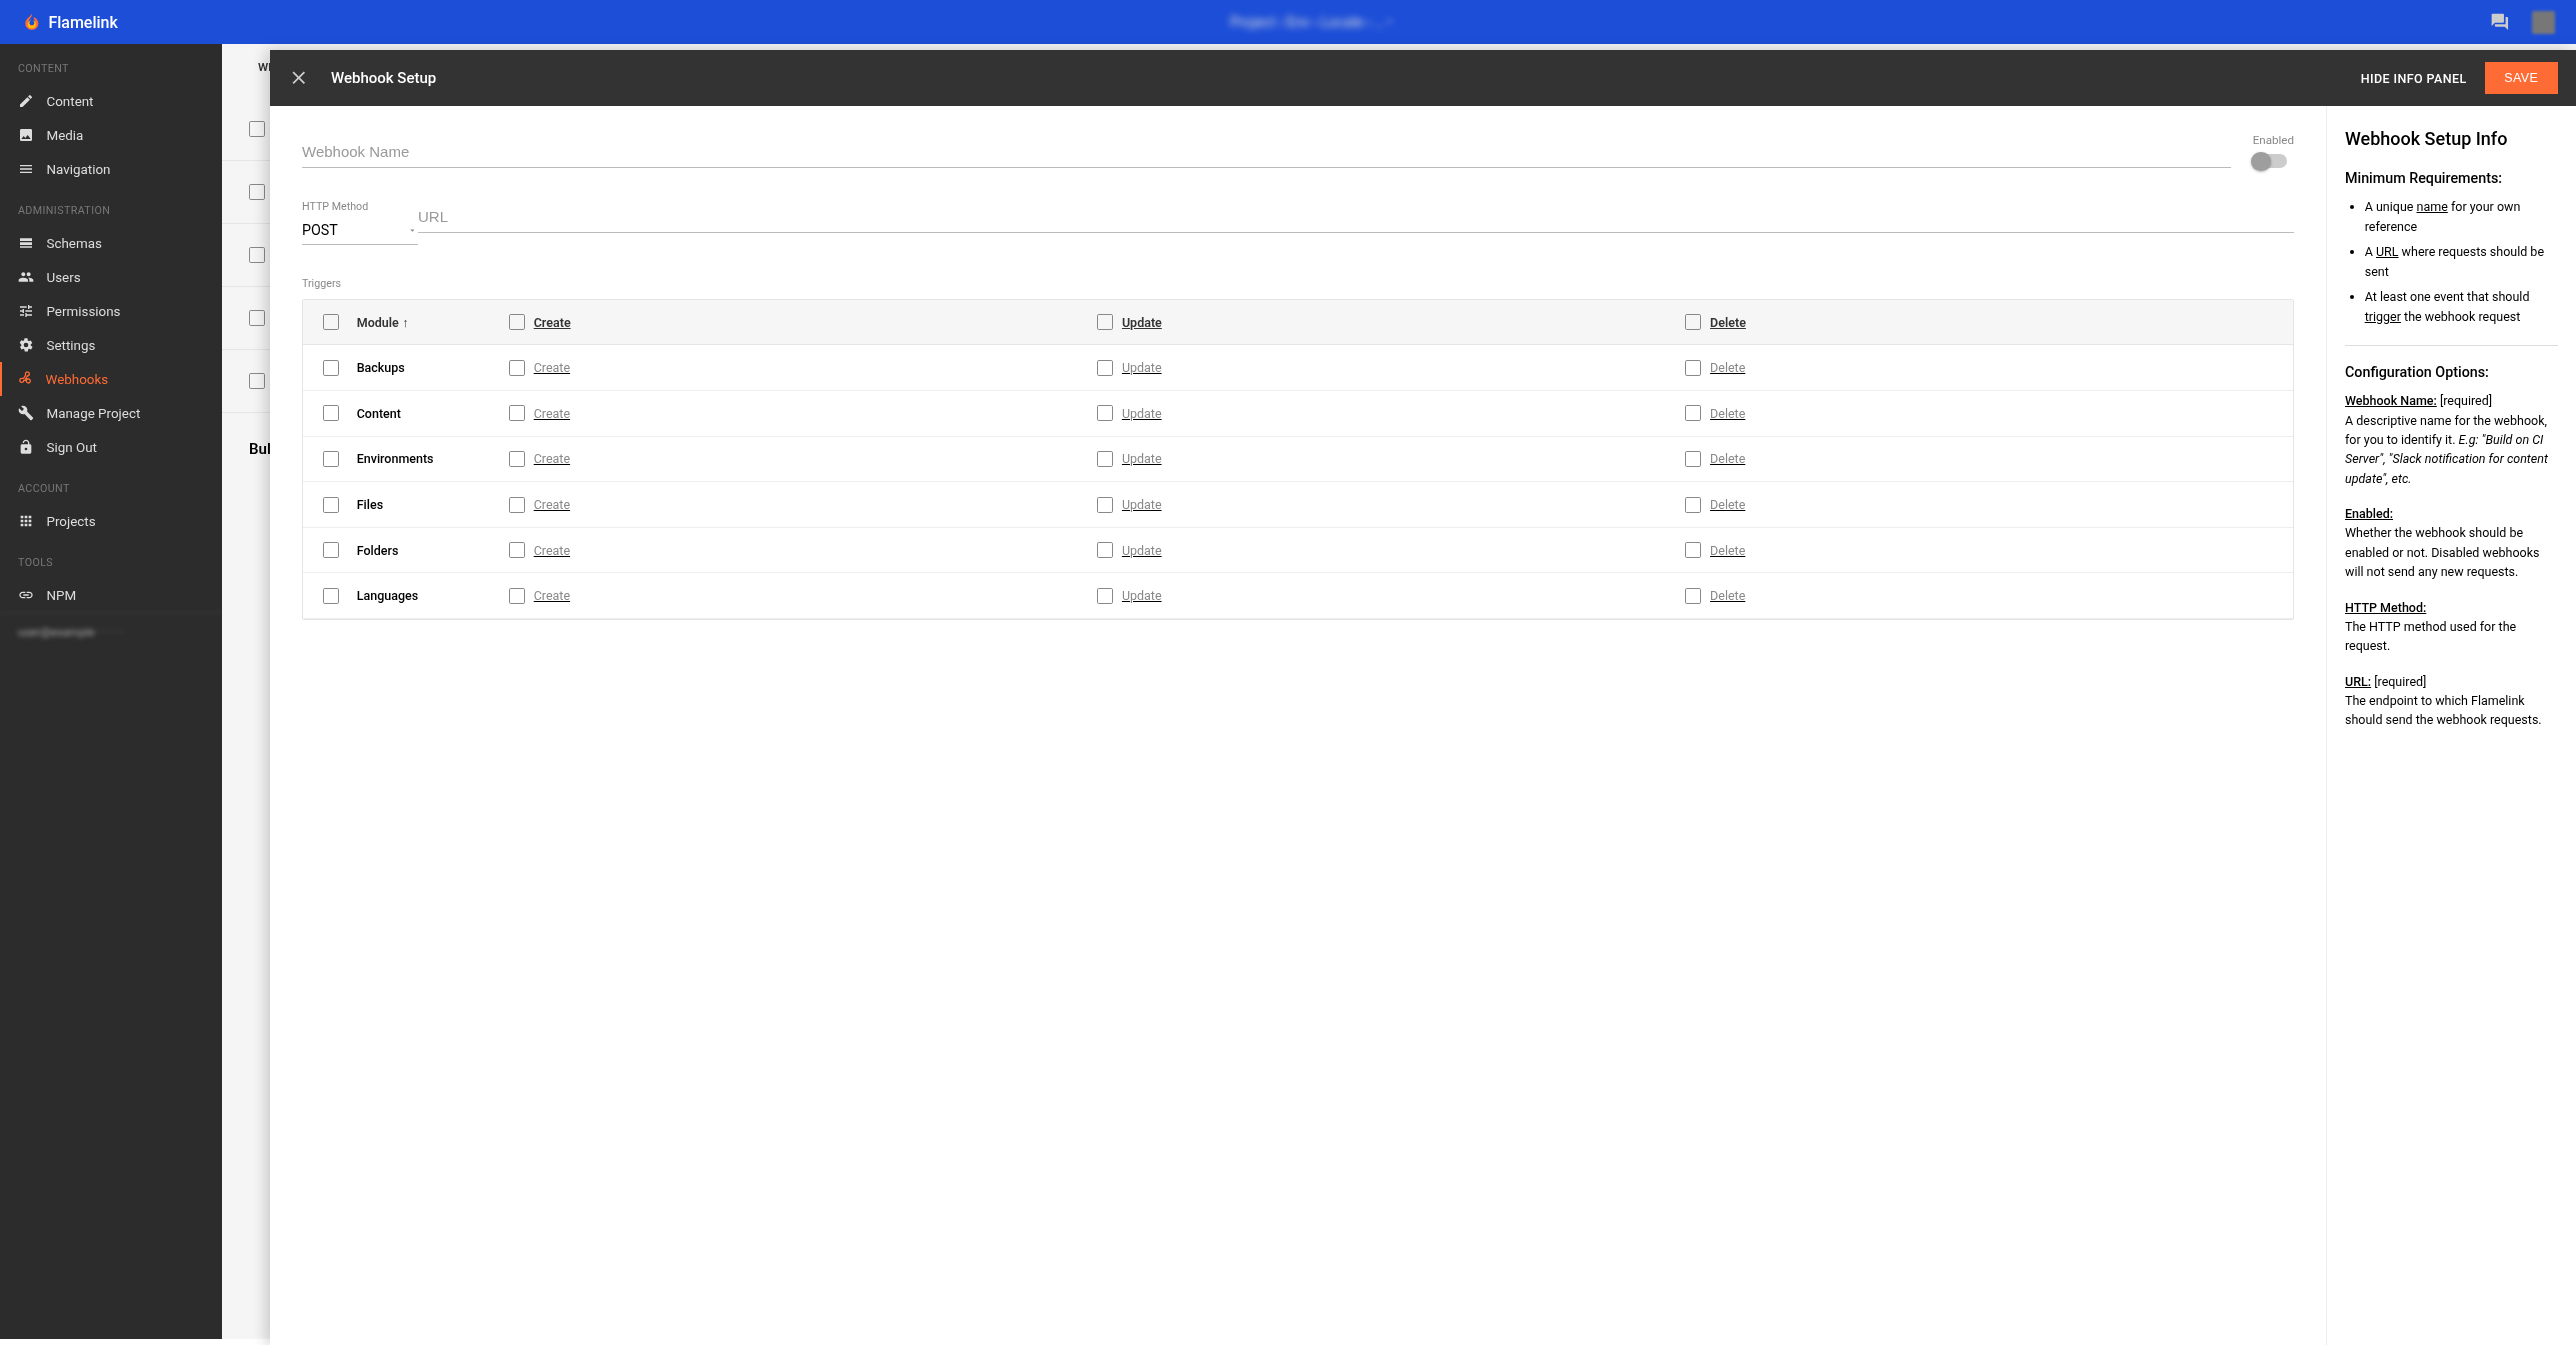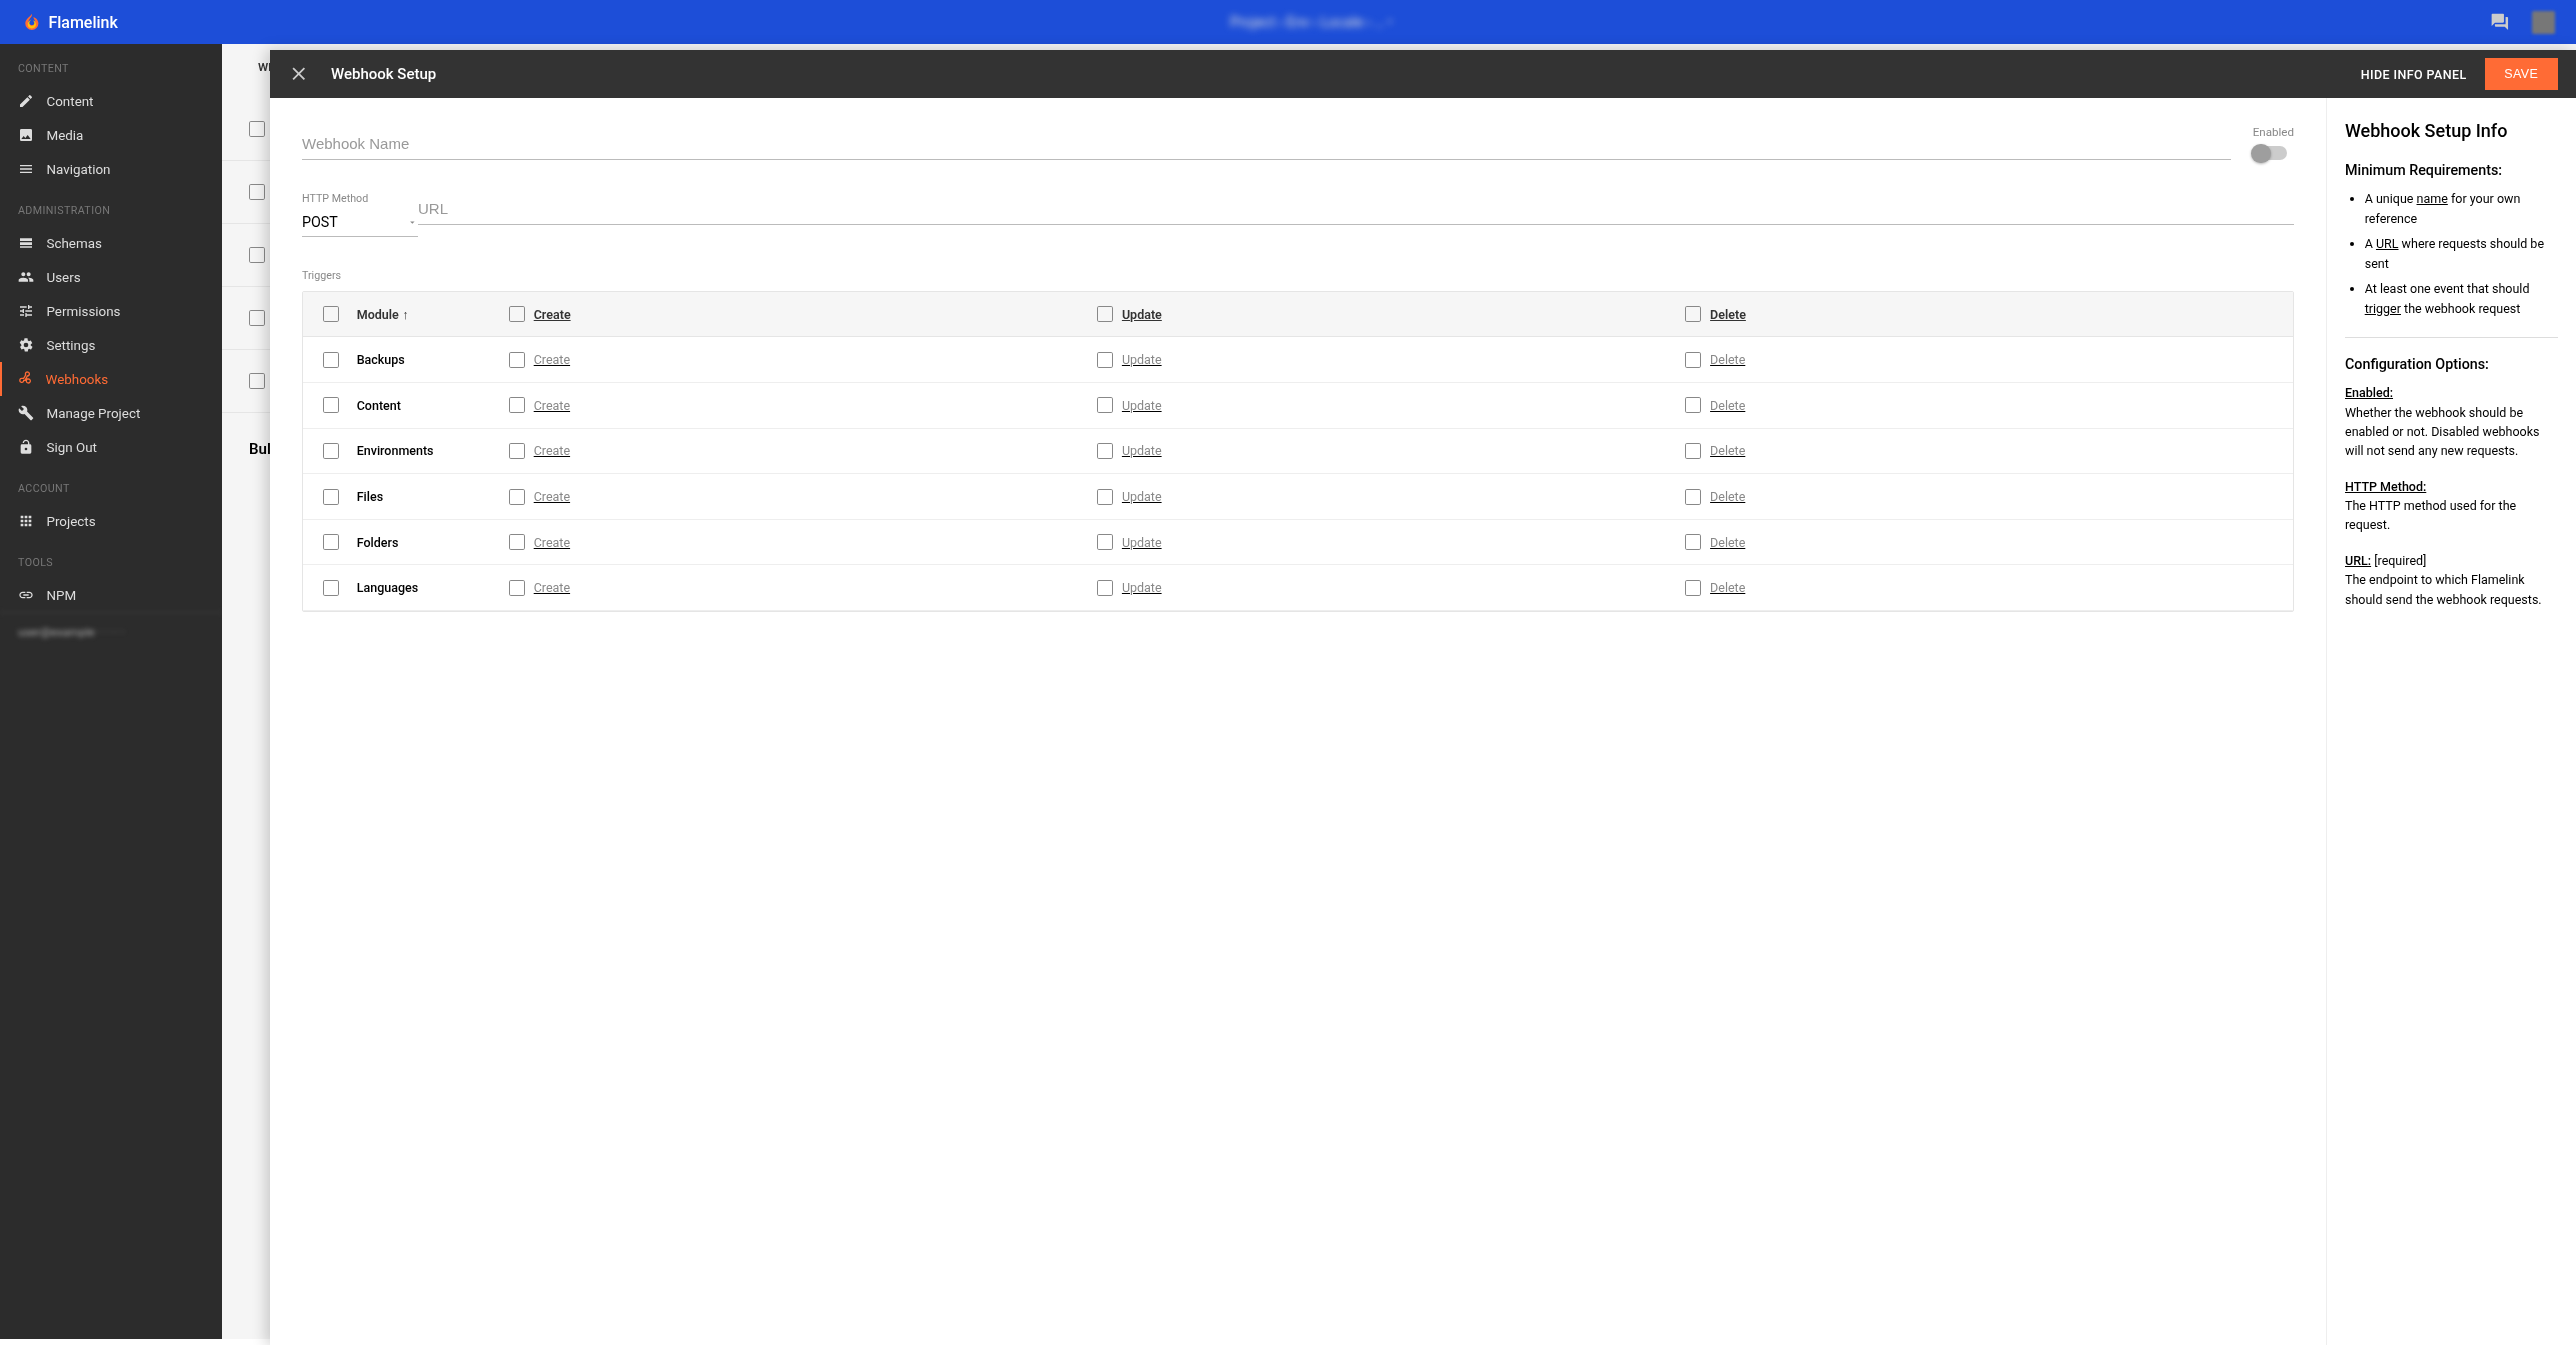--- a/index.html
+++ b/index.html
@@ -28,21 +28,21 @@
   
   .bg-content { flex: 1; background: #f5f5f5; position: relative; overflow: hidden; }
   .bg-tab { position: absolute; top: 0; left: 27px; font-size: 11.6px; font-weight: 600; color: #333; padding: 16px 9px; }
   .bg-list { margin-top: 54px; }
   .bg-row { height: 63px; border-bottom: 0.9px solid #e5e5e5; display: flex; align-items: center; padding-left: 27px; }
   .bg-cb { width: 16px; height: 16px; border: 1.8px solid #888; border-radius: 1.8px; }
   .bg-bulk { padding: 27px; font-weight: 600; font-size: 15px; }
 
   
   .modal { position: absolute; top: 50px; left: 270px; right: 0; bottom: 0; display: flex; flex-direction: column; background: #fff; box-shadow: -3.6px 0 14.3px rgba(0,0,0,0.2); }
-  .modal-header { height: 48px; background: #333; color: #fff; display: flex; align-items: center; padding: 0 18px; }
+  .modal-header { height: 56px; background: #333; color: #fff; display: flex; align-items: center; padding: 0 18px; }
   .close-btn { width: 21.5px; height: 21.5px; color: #ccc; cursor: pointer; margin-right: 21.5px; }
   .modal-title { font-size: 15px; font-weight: 500; flex: 1; }
   .hide-panel { font-size: 12.5px; font-weight: 500; letter-spacing: 0.4px; margin-right: 18px; cursor: pointer; }
   .save-btn { background: #ff6b35; color: #fff; border: none; padding: 9px 19.7px; font-size: 12.5px; font-weight: 500; letter-spacing: 0.4px; cursor: pointer; }
 
   .modal-body { flex: 1; display: flex; overflow: hidden; }
   .form-area { flex: 1; padding: 27px 32px; overflow-y: auto; }
   .info-panel { width: 250px; border-left: 0.9px solid #eee; padding: 21.5px 18px; overflow-y: auto; }
 
   
@@ -381,20 +381,21 @@
       <div class="info-title">Webhook Setup Info</div>
       <div class="info-sub">Minimum Requirements:</div>
       <ul id="req-list">
           <li>A unique <u>name</u> for your own reference</li>
           <li>A <u>URL</u> where requests should be sent</li>
           <li>At least one event that should <u>trigger</u> the webhook request</li>
         </ul>
       <hr class="hr">
       <div class="info-sub">Configuration Options:</div>
       <div id="opts-list">
+          <div class="opt-block"><u>Webhook Name:</u> [required]<br>A descriptive name for the webhook, for you to identify it. <i>E.g: "Build on CI Server", "Slack notification for content update", etc.</i></div>
           <div class="opt-block"><u>Enabled:</u><br>Whether the webhook should be enabled or not. Disabled webhooks will not send any new requests.</div>
           <div class="opt-block"><u>HTTP Method:</u><br>The HTTP method used for the request.</div>
           <div class="opt-block"><u>URL:</u> [required]<br>The endpoint to which Flamelink should send the webhook requests.</div>
         </div>
     </div>
   </div>
 </div>
 
 
 </body></html>

